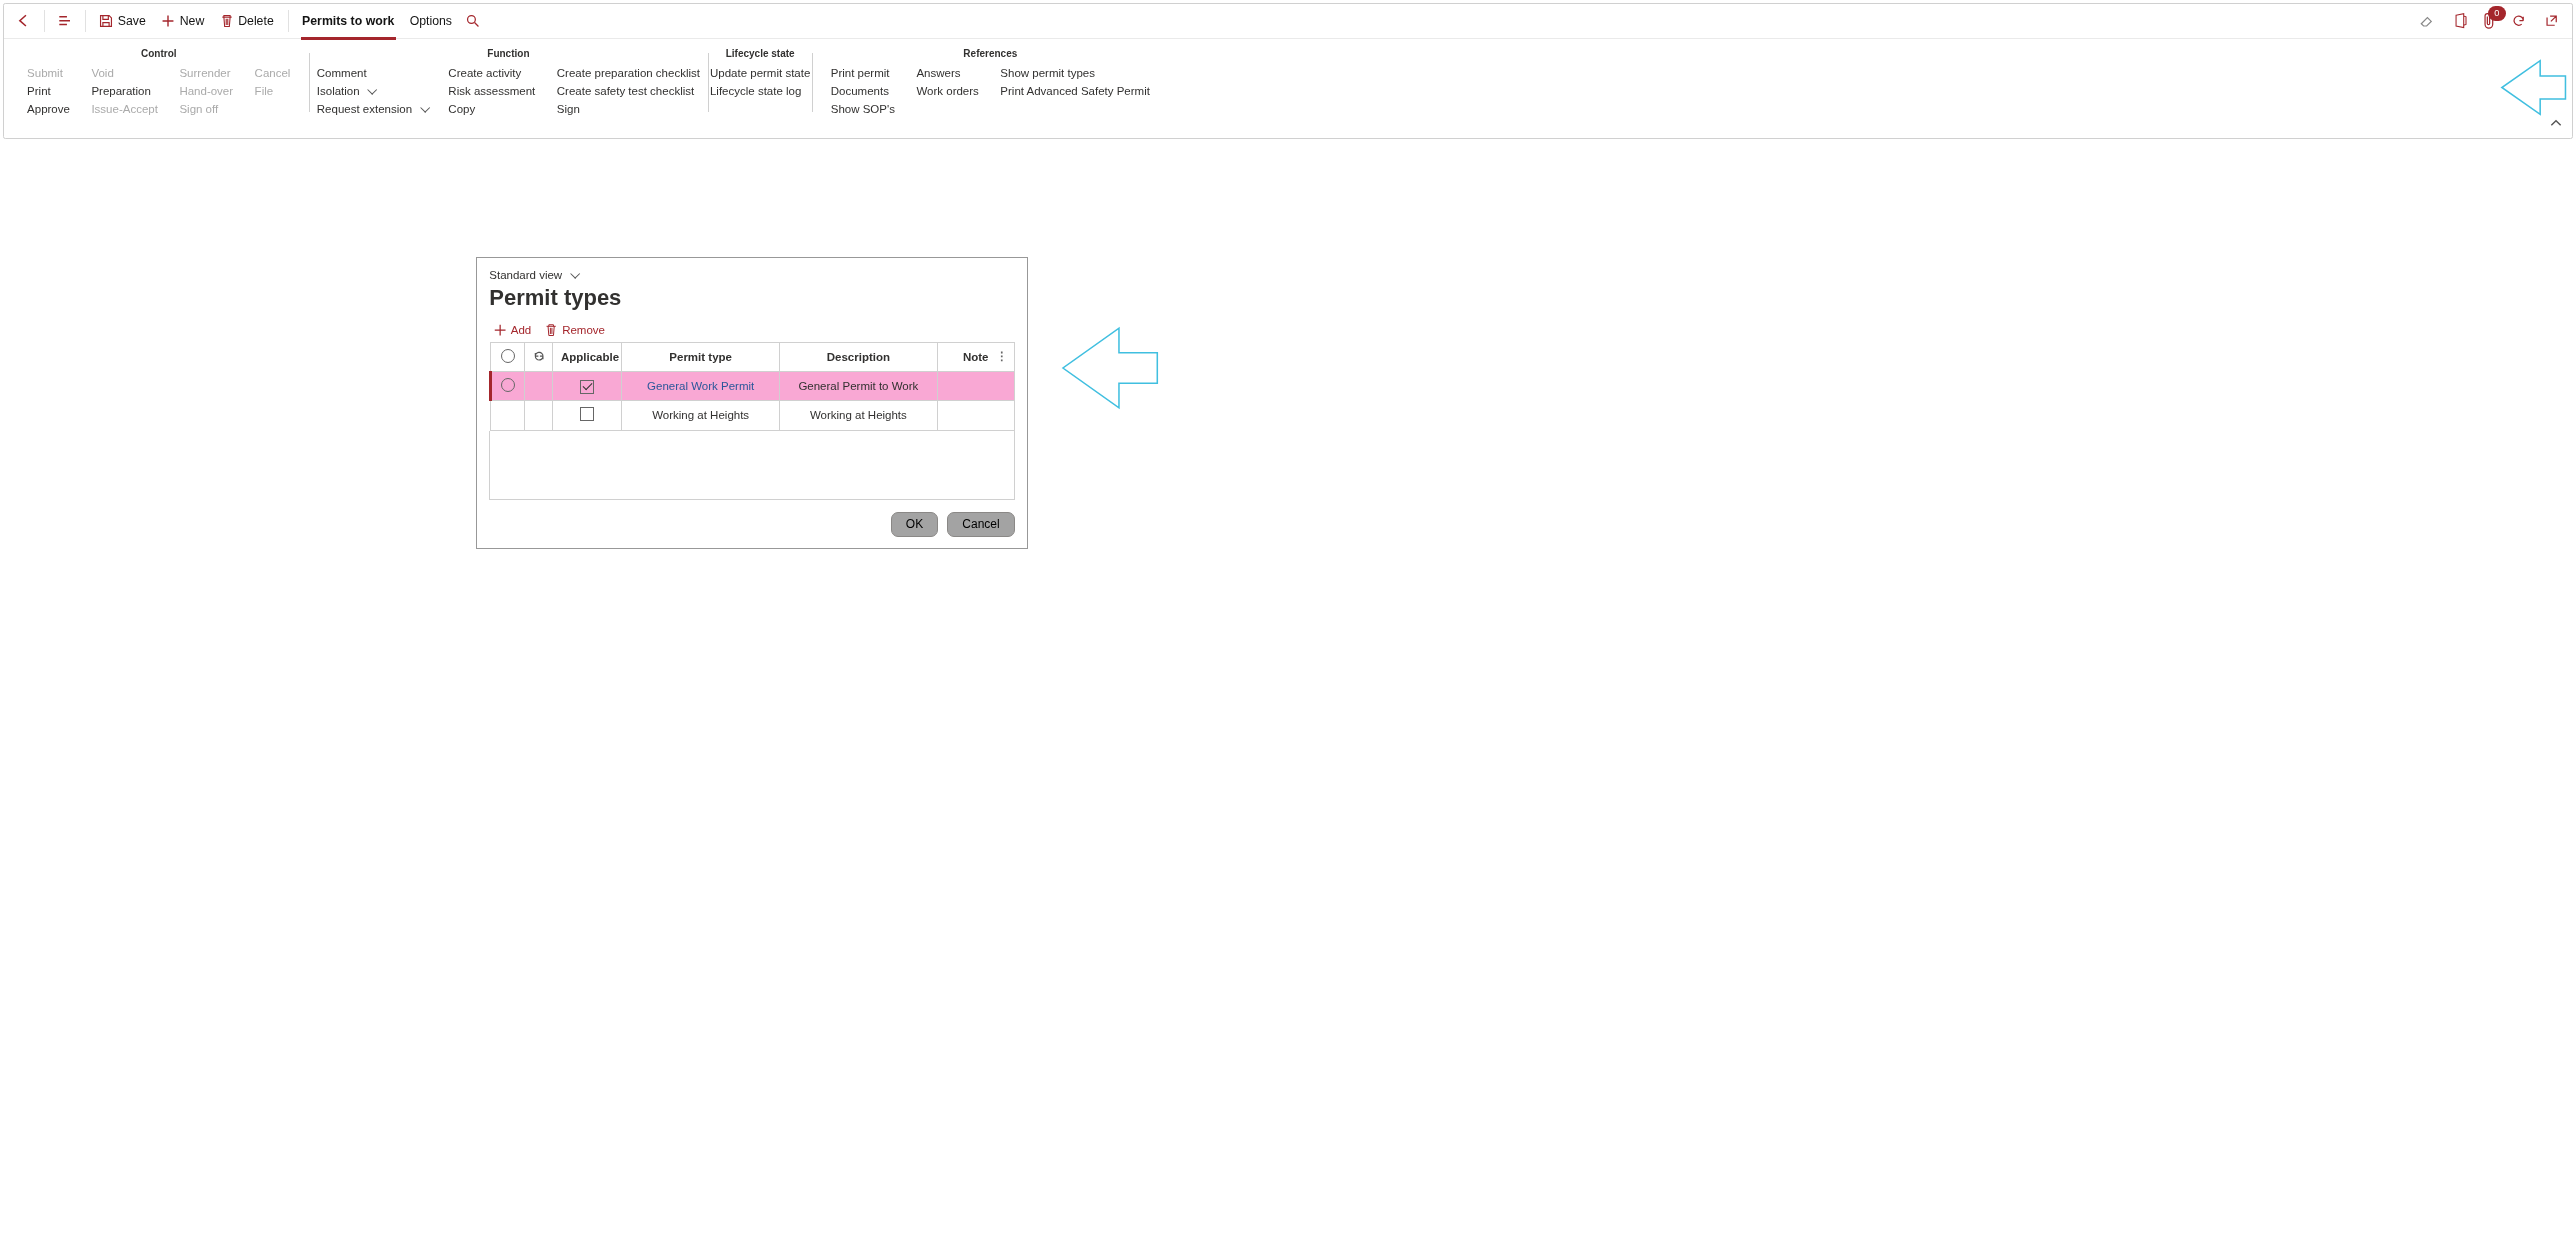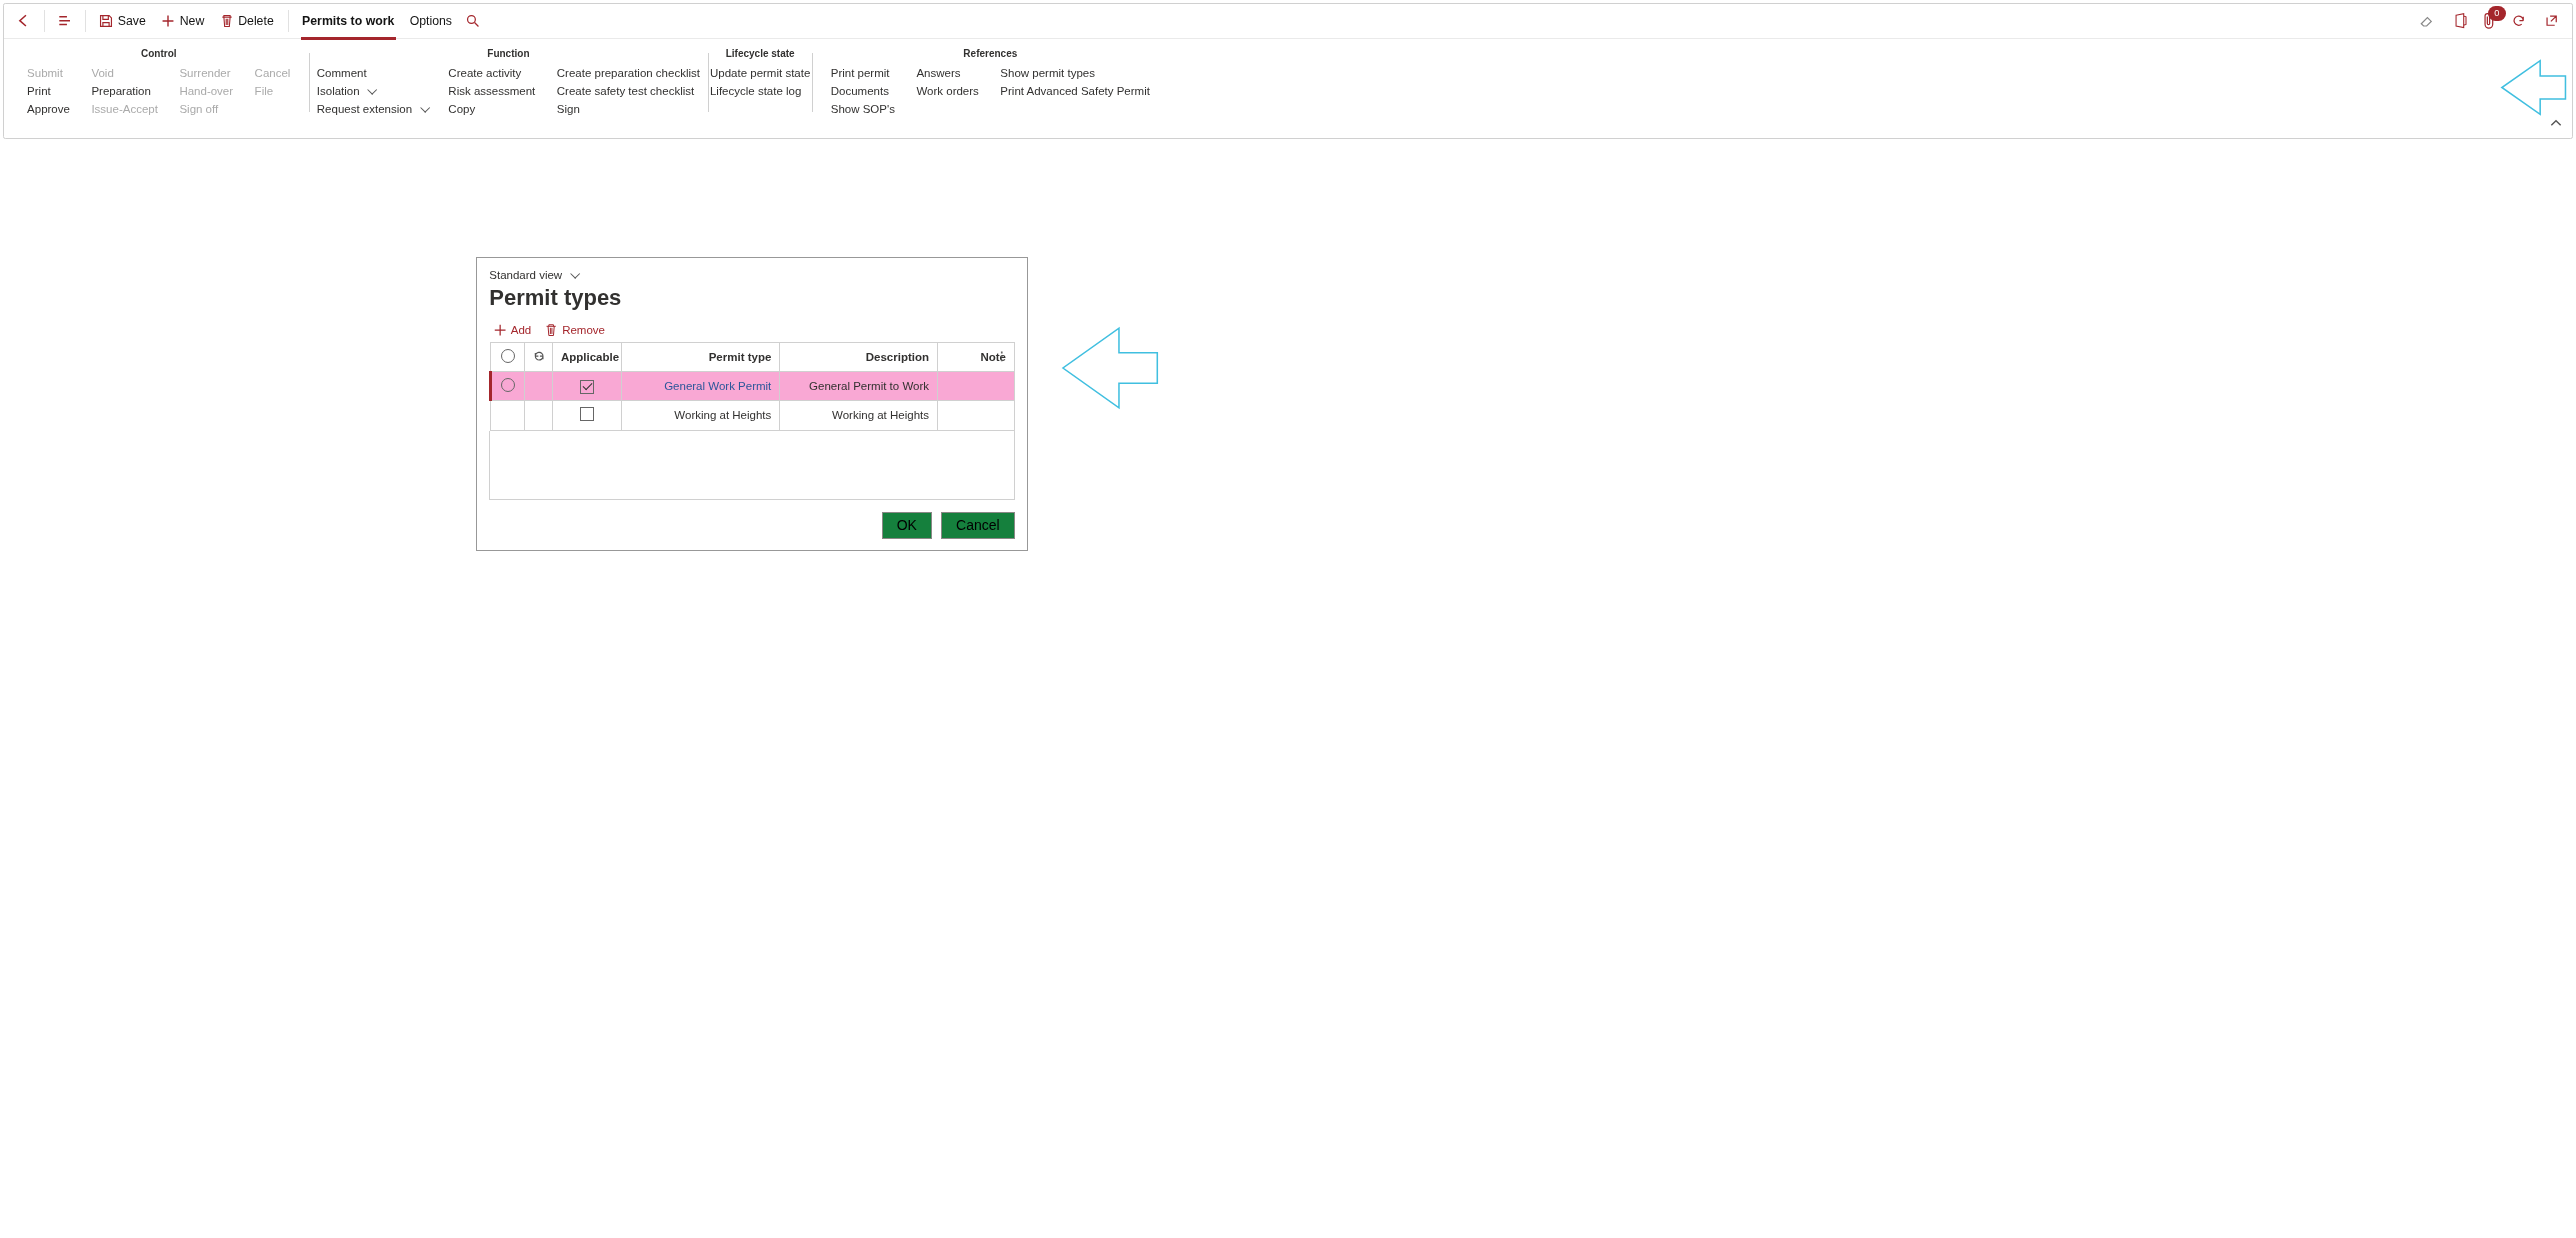--- a/index.html
+++ b/index.html
@@ -173,21 +173,21 @@
   .grid {
     border: 0.8px solid #d0d0d0;
     width: 100%;
     border-collapse: collapse;
     table-layout: fixed;
   }
   .grid th, .grid td {
     border-right: 0.8px solid #d0d0d0;
     padding: 6.1px 7.7px;
     font-size: 11.5px;
-    text-align: right;
+    text-align: center;
     font-weight: normal;
   }
   .grid th { font-weight: 600; }
   .grid thead tr { border-bottom: 0.8px solid #d0d0d0; }
   .grid tbody tr { border-bottom: 0.8px solid #d0d0d0; }
   .grid .sel-col { width: 34px; text-align:center; }
   .grid .ref-col { width: 28px; text-align:center; }
   .grid .app-col { width: 69px; text-align:center; }
   .grid .note-col { width: 77px; position:relative; }
   .row-selected { background: #f9a8d4; }
@@ -203,22 +203,22 @@
   .check-box.checked::after{
     content:''; width:7.7px; height:3.8px; border-left:1.5px solid #323130; border-bottom:1.5px solid #323130;
     transform: rotate(-45deg) translate(0.8px,-0.8px);
   }
   .link-blue { color:#2b579a; cursor:pointer; }
   .grid-body-pad { height: 69px; }
   .dlg-footer {
     display:flex; justify-content:flex-end; gap:9.2px; margin-top:12.3px;
   }
   .btn {
-    border:0.8px solid #8a8886; background:#15803d; padding:4.6px 14px;
-    font-size:14px; border-radius:0; cursor:pointer;
+    border:0.8px solid #8a8886; background:#a3a3a3; padding:4.6px 14px;
+    font-size:12px; border-radius:7px; cursor:pointer;
   }
   .more-dots { position:absolute; right:6.1px; top:6.1px; color:#666; cursor:pointer;}
 
   .chev-down::after{
     content:''; display:inline-block; width:6.1px;height:6.1px;
     border-right:1.2px solid #555; border-bottom:1.2px solid #555;
     transform:rotate(45deg) translateY(-2.3px); margin-left:3.1px;
   }
 
   

